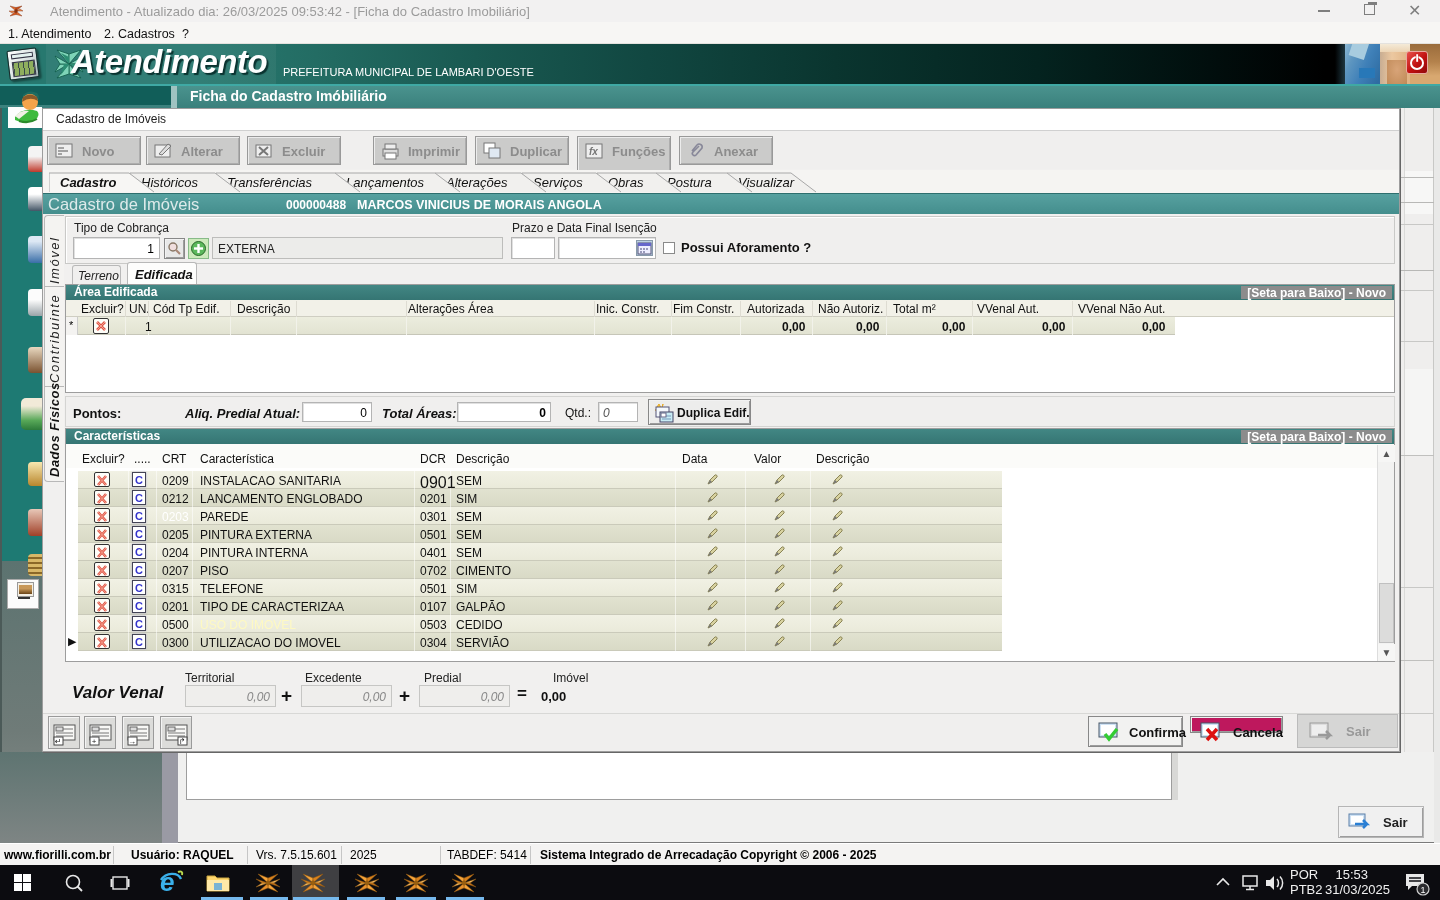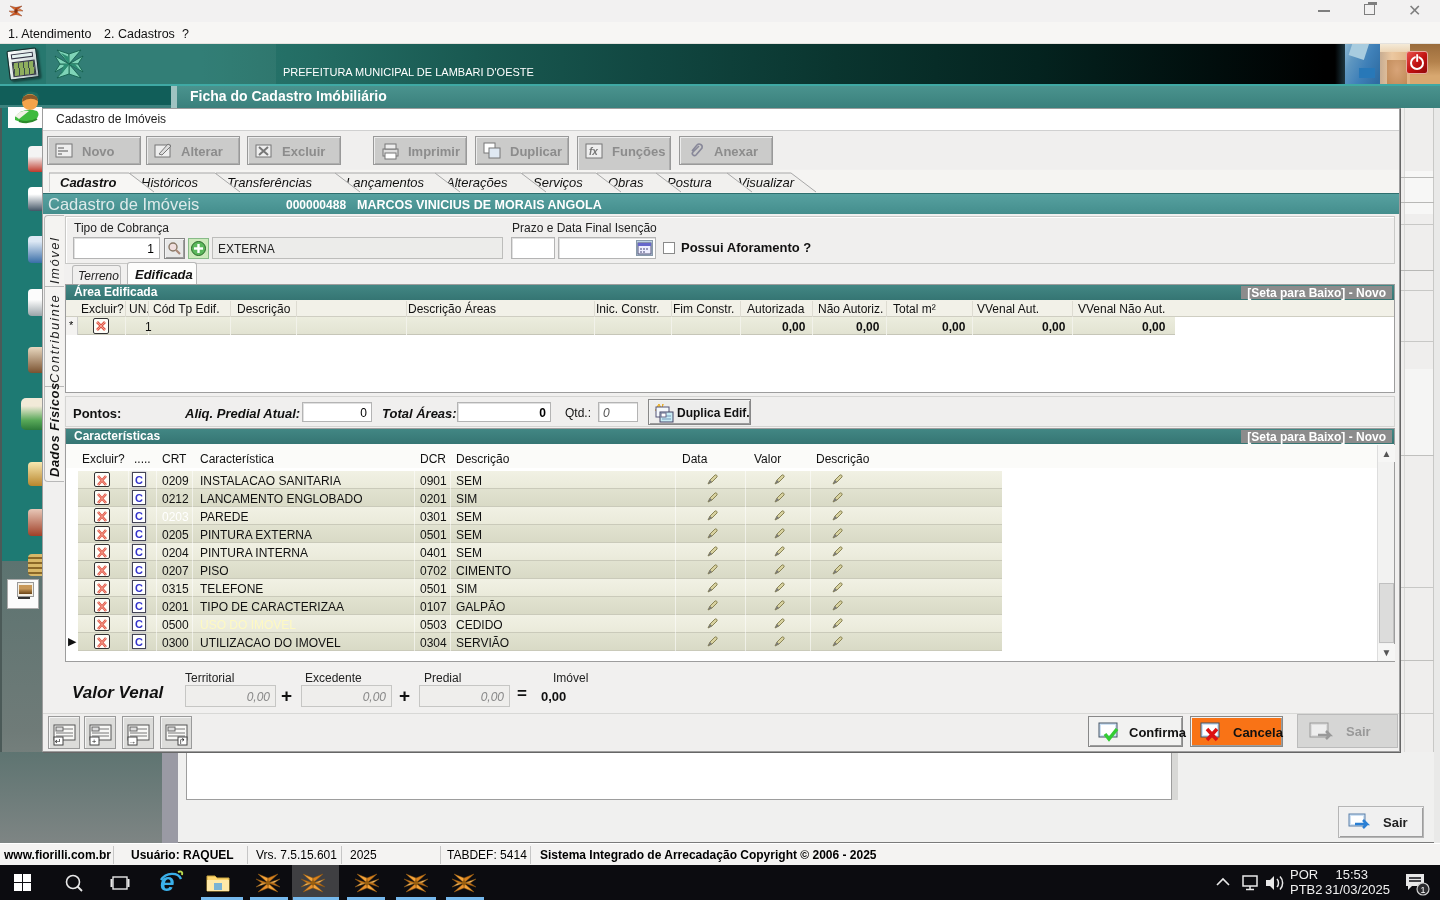--- a/index.html
+++ b/index.html
@@ -24,20 +24,21 @@
           <path d="M8 8 L2 3 L8 4.5 Z" fill="#e06a2d"></path>
           <path d="M8 8 L14 3 L8 4.5 Z" fill="#c9501a"></path>
           <path d="M8 8 L15 8 L12 6 Z" fill="#f0884a"></path>
           <path d="M8 8 L14 13 L8 11.5 Z" fill="#e06a2d"></path>
           <path d="M8 8 L2 13 L8 11.5 Z" fill="#d95a20"></path>
           <path d="M8 8 L1 8 L4 10 Z" fill="#f0884a"></path>
           <circle cx="8" cy="8" r="1.5" fill="#8a3510"></circle>
         </g>
       </svg>
   </div>
+  <div class="abs" style="left:50px;top:4px;font-size:13px;color:#9b9b9b;">Atendimento - Atualizado dia: 26/03/2025 09:53:42 - [Ficha do Cadastro Imobiliário]</div>
   <div class="abs" style="left:1318px;top:10px;width:12px;height:2px;background:#7e7e7e;"></div>
   <div class="abs" style="left:1364px;top:4px;width:11px;height:11px;border:1.5px solid #7e7e7e;"></div>
   <div class="abs" style="left:1368px;top:2px;width:9px;height:3px;border-left:2px solid #7e7e7e;border-top:2px solid #7e7e7e;border-right:2px solid #7e7e7e;"></div>
   <div class="abs" style="left:1408px;top:3px;width:16px;height:16px;color:#7e7e7e;font-size:16px;line-height:16px;">✕</div>
 
   <div class="abs" style="left:0;top:22px;width:1440px;height:22px;background:#f7f6f4;border-bottom:1px solid #e4e2de;"></div>
   <div class="abs" style="left:8px;top:27px;font-size:12.5px;color:#111;">1. Atendimento</div>
   <div class="abs" style="left:104px;top:27px;font-size:12.5px;color:#111;">2. Cadastros</div>
   <div class="abs" style="left:182px;top:27px;font-size:12.5px;color:#111;">?</div>
 
@@ -61,20 +62,21 @@
           <path d="M19 20 L30 26 L25 20 Z"></path>
           <path d="M19 20 L11 31 L14 20 Z"></path>
         </g>
     </svg>
   </div>
 
   <div class="abs" style="left:8px;top:49px;width:30px;height:30px;transform:rotate(-7deg);background:linear-gradient(135deg,#ffffff,#cdd8d8 70%,#9fb0b2);border:1px solid #1a2b2b;border-radius:2px;box-shadow:2px 2px 2px rgba(0,0,0,0.4);">
     <div class="abs" style="left:3px;top:3px;width:22px;height:5px;background:#e4f2f0;border:1px solid #334;"></div>
     <div class="abs" style="left:3px;top:11px;width:23px;height:15px;background:repeating-linear-gradient(to right,#3a4a4a,#3a4a4a 1px,#8fae5e 1px,#8fae5e 5px),repeating-linear-gradient(to bottom,#3a4a4a,#3a4a4a 1px,#aec97e 1px,#aec97e 4px);border:1px solid #334;"></div>
   </div>
+  <div class="abs b i" style="left:71px;top:44px;font-size:33px;line-height:36px;color:#fdfefe;text-shadow:2px 2px 1px #0a3330;letter-spacing:-0.5px;">Atendimento</div>
   <div class="abs" style="left:283px;top:66px;font-size:11px;color:#fff;">PREFEITURA MUNICIPAL DE LAMBARI D'OESTE</div>
 
   <div class="abs" style="left:1335px;top:44px;width:105px;height:40px;overflow:hidden;">
     <div class="abs" style="left:0;top:0;width:12px;height:40px;background:linear-gradient(to right,#000,#24424e);"></div>
     <div class="abs" style="left:10px;top:0;width:37px;height:40px;background:linear-gradient(115deg,#8cb8d4 0%,#5e96c0 25%,#3f80b8 55%,#2f6ca2 90%);"></div>
     <div class="abs" style="left:16px;top:-4px;width:16px;height:18px;background:#a8ccdf;transform:rotate(18deg);"></div>
     <div class="abs" style="left:24px;top:24px;width:16px;height:10px;background:#2878b8;"></div>
     <div class="abs" style="left:45px;top:0;width:30px;height:40px;background:linear-gradient(to right,#c8ad92,#ecc8a0 40%,#e0b283);"></div>
     <div class="abs" style="left:52px;top:16px;width:20px;height:24px;background:radial-gradient(ellipse at 50% 40%,#d8a478,#c08a58);"></div>
     <div class="abs" style="left:45px;top:0;width:30px;height:8px;background:linear-gradient(to bottom,#f4ead8,#ecd4b4);"></div>
@@ -488,21 +490,21 @@
   <div class="abs" style="left:65px;top:284px;width:1330px;height:109px;background:#fff;border:1px solid #9d9d9d;"></div>
   <div class="abs tealhdr" style="left:66px;top:285px;width:1328px;height:15px;line-height:15px;">
     <span style="padding-left:8px;">Área Edificada</span>
     <span class="setabox">[Seta para Baixo] - Novo</span>
   </div>
   <div class="abs" style="left:66px;top:300px;width:1328px;height:17px;background:#f2f1e8;border-bottom:1px solid #cfcec2;font-size:12px;color:#111;">
     <span class="abs" style="left:15px;top:2px;">Excluir?</span>
     <span class="abs" style="left:63px;top:2px;">UN.</span>
     <span class="abs" style="left:87px;top:2px;">Cód Tp Edif.</span>
     <span class="abs" style="left:171px;top:2px;">Descrição</span>
-    <span class="abs" style="left:342px;top:2px;">Descrição Áreas</span>
+    <span class="abs" style="left:342px;top:2px;">Alterações Área</span>
     <span class="abs" style="left:530px;top:2px;">Inic. Constr.</span>
     <span class="abs" style="left:607px;top:2px;">Fim Constr.</span>
     <span class="abs" style="left:681px;top:2px;">Autorizada</span>
     <span class="abs" style="left:752px;top:2px;">Não Autoriz.</span>
     <span class="abs" style="left:827px;top:2px;">Total m²</span>
     <span class="abs" style="left:911px;top:2px;">VVenal Aut.</span>
     <span class="abs" style="left:1012px;top:2px;">VVenal Não Aut.</span>
   </div>
   <div class="abs" style="left:66px;top:317px;width:12px;height:18px;background:#f4f3f1;border-right:1px solid #ccc;">
       <span class="abs" style="left:3px;top:2px;font-size:11px;">*</span>
@@ -603,21 +605,21 @@
         <div class="abs" style="left:609px;top:0;width:1px;height:18px;background:rgba(255,255,255,0.55);"></div>
         <div class="abs" style="left:679px;top:0;width:1px;height:18px;background:rgba(255,255,255,0.55);"></div>
         <div class="abs" style="left:744px;top:0;width:1px;height:18px;background:rgba(255,255,255,0.55);"></div>
         <div class="abs" style="left:28px;top:1px;width:16px;height:15px;background:#fdfdf8;border:1px solid #333;border-radius:2px;"><svg width="14" height="13" viewBox="0 0 14 13">
             <path d="M3 2 L11 11 M11 2 L3 11" stroke="#e05545" stroke-width="2.6"></path>
             <path d="M3 2 L11 11 M11 2 L3 11" stroke="#f4a898" stroke-width="0.9"></path>
           </svg></div>
         <div class="abs" style="left:66px;top:1px;width:14px;height:15px;background:#fff;border:1px solid #445;color:#33c;font-weight:bold;font-size:11px;text-align:center;line-height:14px;box-shadow:0 0 2px #aac;">C</div>
         <span class="abs" style="left:96px;top:3px;font-size:12px;color:#111;">0209</span>
         <span class="abs" style="left:134px;top:3px;font-size:12px;color:#111;">INSTALACAO SANITARIA</span>
-        <span class="abs" style="left:354px;top:3px;font-size:12px;color:#111;">0901</span>
+        <span class="abs" style="left:354px;top:3px;font-size:16px;color:#111;">0901</span>
         <span class="abs" style="left:390px;top:3px;font-size:12px;color:#111;">SEM</span>
         <svg class="abs" style="left:640px;top:2px;" width="13" height="13" viewBox="0 0 13 13">
           <path d="M2 11 L4 7 L9 2 a1.5 1.5 0 0 1 2 2 L6 9 Z" fill="#d8d2a0" stroke="#8a8455" stroke-width="1"></path>
           <path d="M2 11 L4 7 L6 9 Z" fill="#777"></path>
         </svg>
         <svg class="abs" style="left:707px;top:2px;" width="13" height="13" viewBox="0 0 13 13">
           <path d="M2 11 L4 7 L9 2 a1.5 1.5 0 0 1 2 2 L6 9 Z" fill="#d8d2a0" stroke="#8a8455" stroke-width="1"></path>
           <path d="M2 11 L4 7 L6 9 Z" fill="#777"></path>
         </svg>
         <svg class="abs" style="left:765px;top:2px;" width="13" height="13" viewBox="0 0 13 13">
@@ -999,21 +1001,21 @@
       </div>
     </div>
   <div class="abs btn3d" style="left:1088px;top:716px;width:95px;height:31px;background:#f2f2f1;">
     <svg class="abs" style="left:8px;top:4px;" width="26" height="24" viewBox="0 0 26 24">
         <rect x="2" y="2" width="18" height="14" fill="#cfe2f4" stroke="#456"></rect>
         <rect x="4" y="4" width="14" height="10" fill="#fff"></rect>
         <path d="M8 13 L12 18 L20 8" stroke="#3c3" stroke-width="3.5" fill="none"></path>
       </svg>
     <span class="abs b" style="left:40px;top:8px;font-size:13px;color:#111;">Confirma</span>
   </div>
-  <div class="abs btn3d" style="left:1190px;top:716px;width:93px;height:31px;background:#f97316;">
+  <div class="abs btn3d" style="left:1190px;top:716px;width:93px;height:17px;background:#be185d;">
     <svg class="abs" style="left:8px;top:4px;" width="26" height="24" viewBox="0 0 26 24">
         <rect x="2" y="2" width="18" height="14" fill="#cfe2f4" stroke="#456"></rect>
         <rect x="4" y="4" width="14" height="10" fill="#fff"></rect>
         <path d="M8 8 L18 19 M18 8 L8 19" stroke="#d11" stroke-width="3.5"></path>
       </svg>
     <span class="abs b" style="left:42px;top:8px;font-size:13px;color:#111;">Cancela</span>
   </div>
   <div class="abs" style="left:1297px;top:714px;width:101px;height:34px;background:#d6d6d5;border:1px solid #bbb;">
     <svg class="abs" style="left:10px;top:6px;" width="26" height="24" viewBox="0 0 26 24">
         <rect x="2" y="2" width="18" height="14" fill="#ddd" stroke="#999"></rect>

